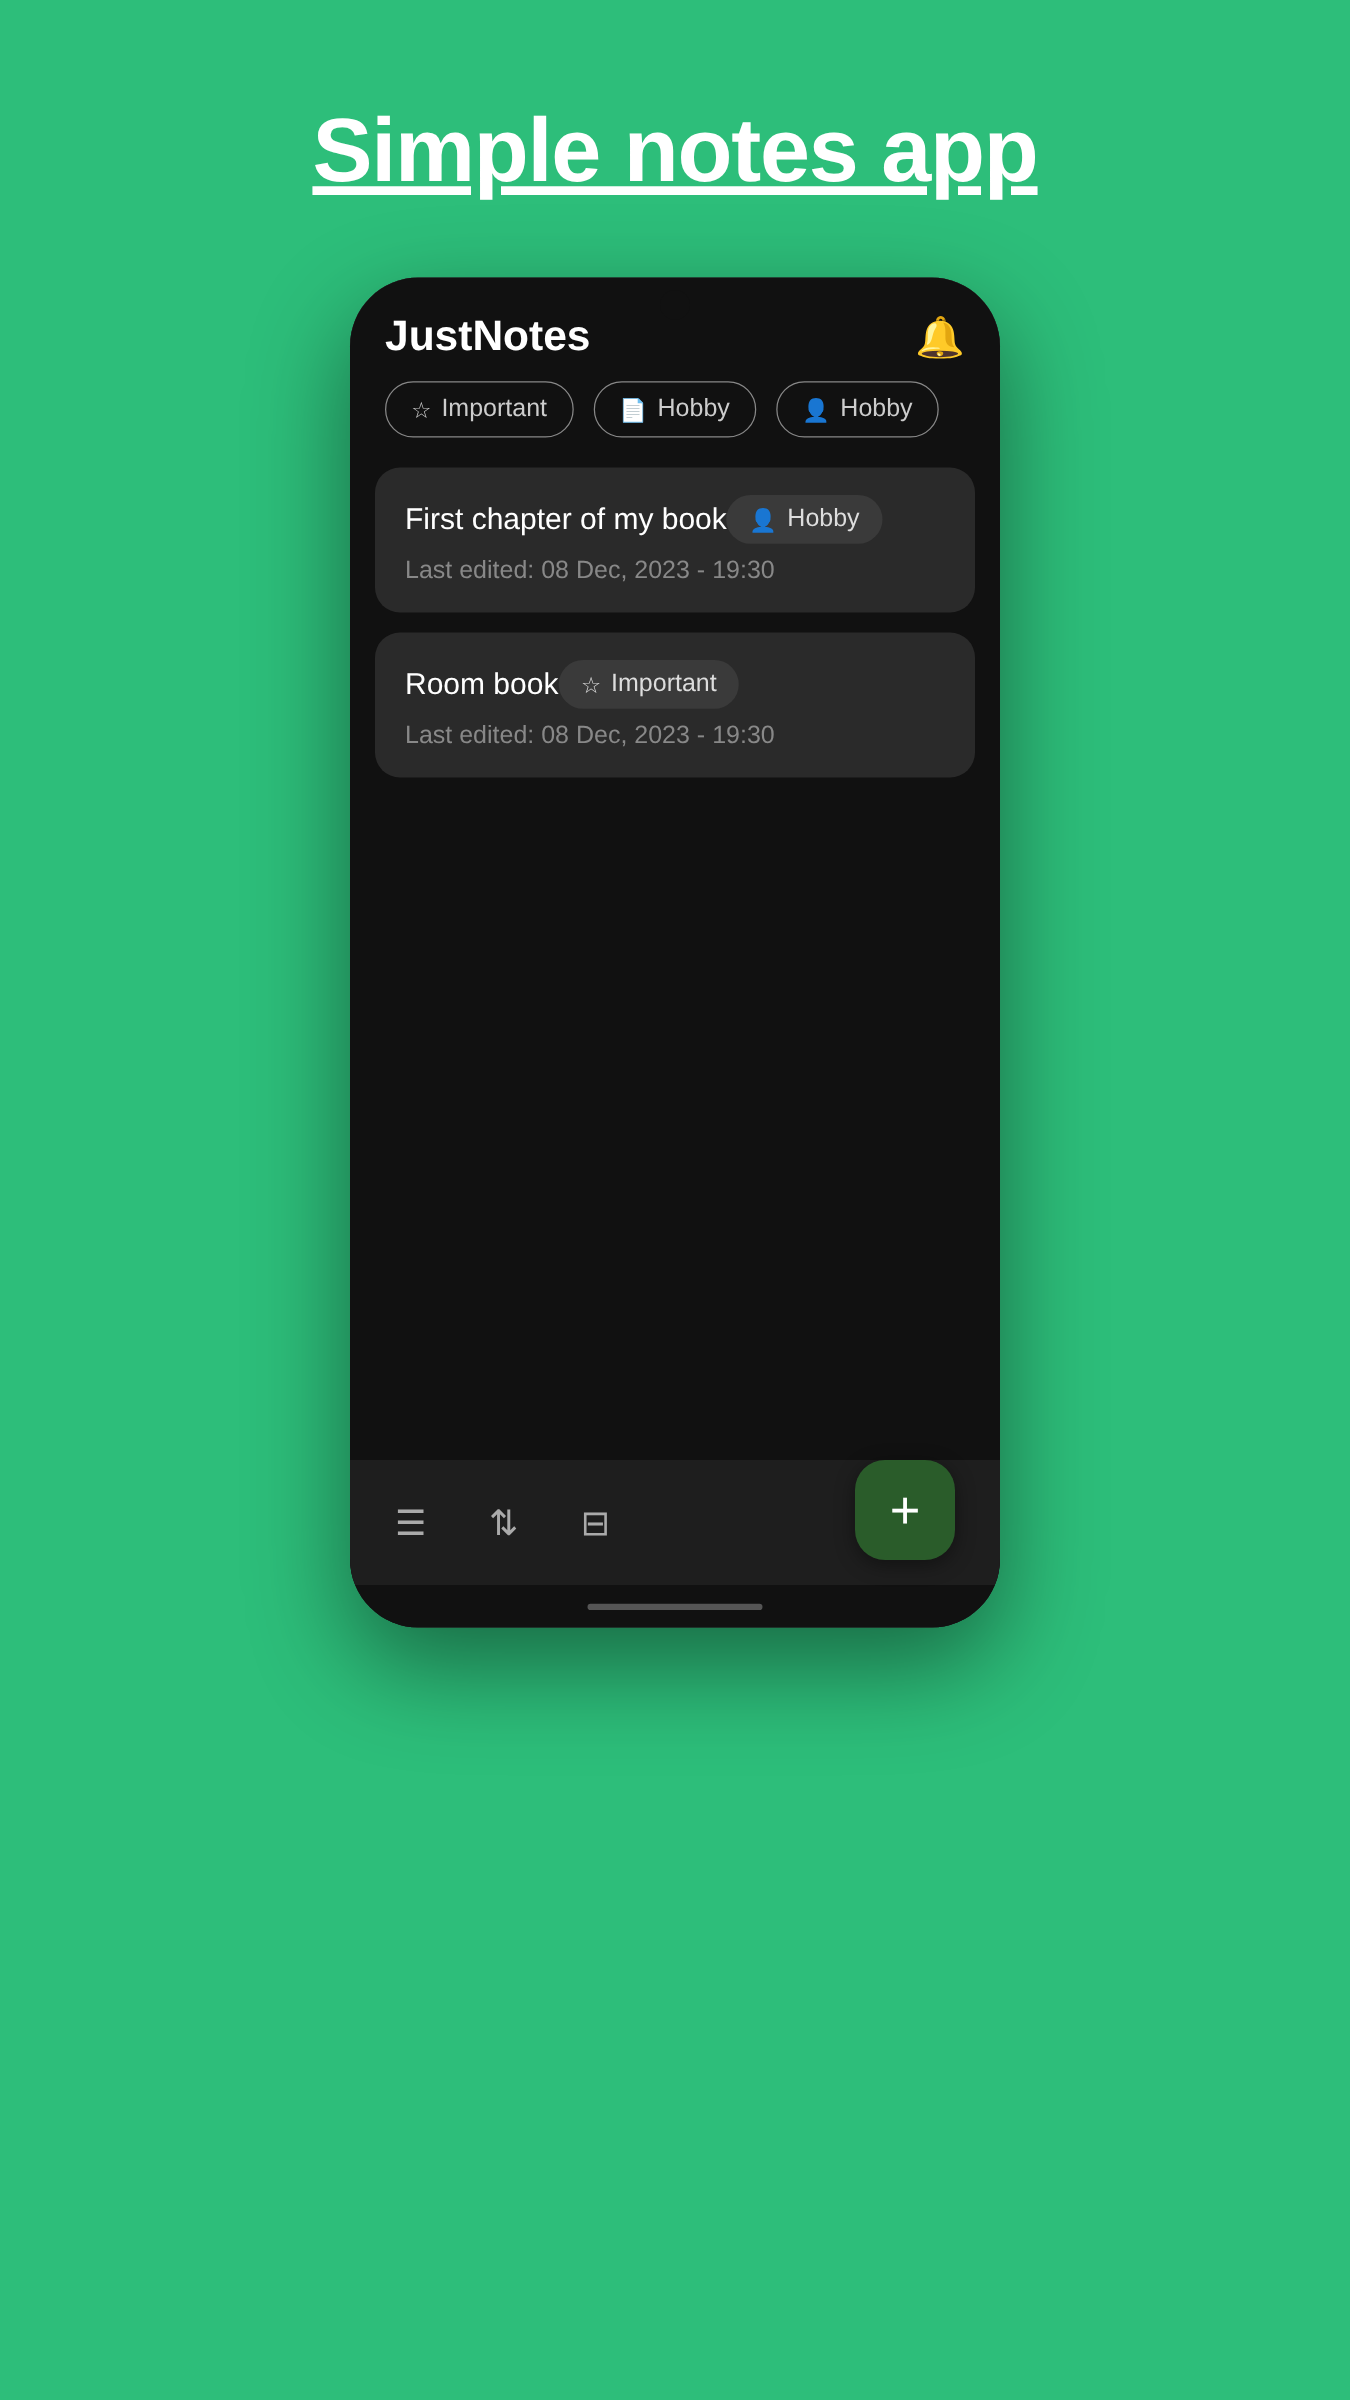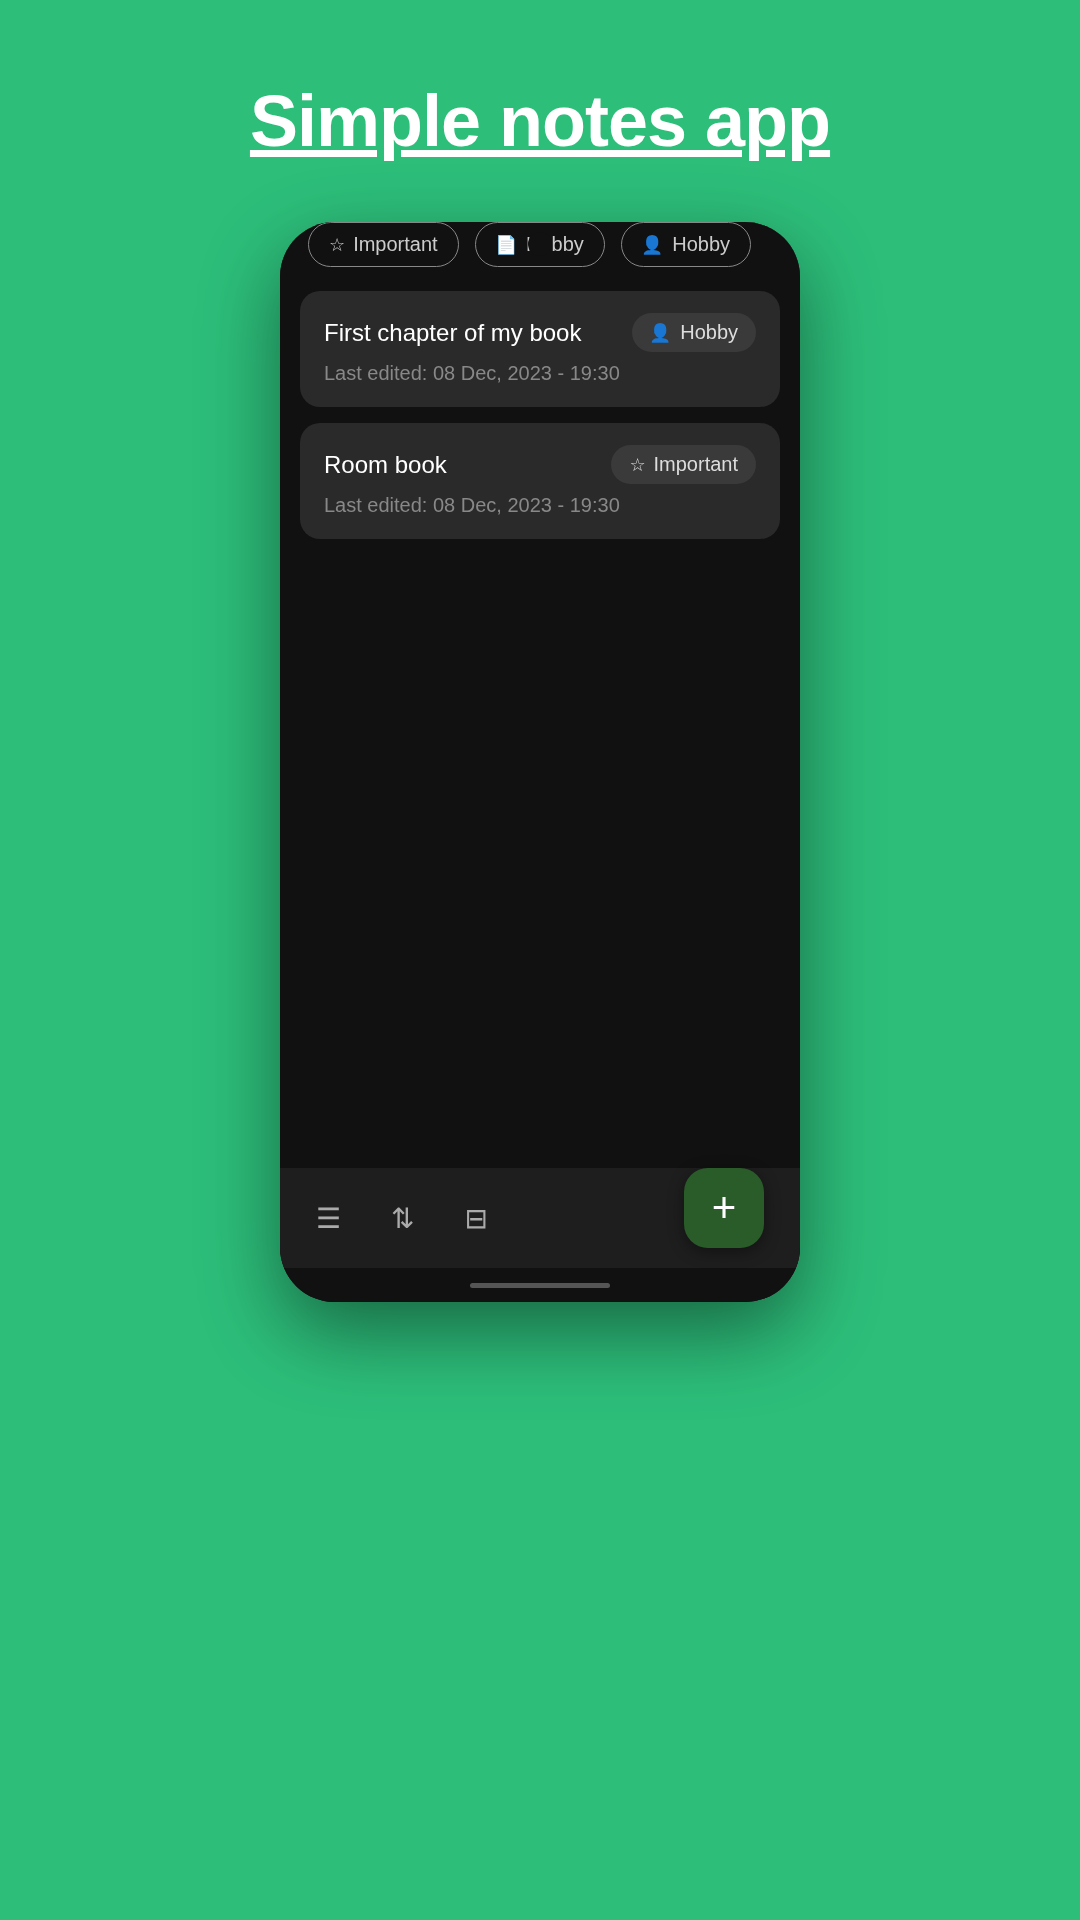--- a/index.html
+++ b/index.html
@@ -168,21 +168,20 @@
       padding: 22px 24px;
       display: flex;
       flex-direction: column;
       gap: 10px;
       cursor: pointer;
     }
 
     .note-top {
       display: flex;
       align-items: center;
-      justify-content: space-between;
     }
 
     .note-title {
       color: #fff;
       font-size: 24px;
       font-weight: 500;
     }
 
     .note-tag {
       display: flex;
@@ -270,20 +269,24 @@
 
 <h1 class="headline">Simple notes app</h1>
 
 <div class="phone-wrapper">
 
   <div class="notch"></div>
 
 
   <div class="app-content">
 
+    <div class="top-bar">
+      <span class="app-title">JustNotes</span>
+      <span class="bell-icon">🔔</span>
+    </div>
 
     <div class="filter-chips">
       <div class="chip">
         <span class="chip-icon">☆</span>
         <span>Important</span>
       </div>
       <div class="chip">
         <span class="chip-icon">📄</span>
         <span>Hobby</span>
       </div>

